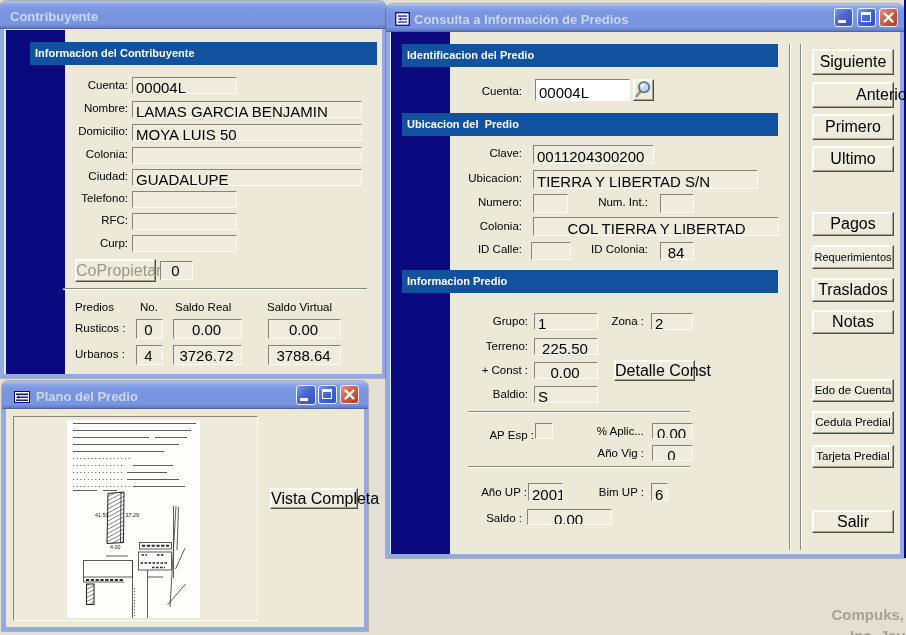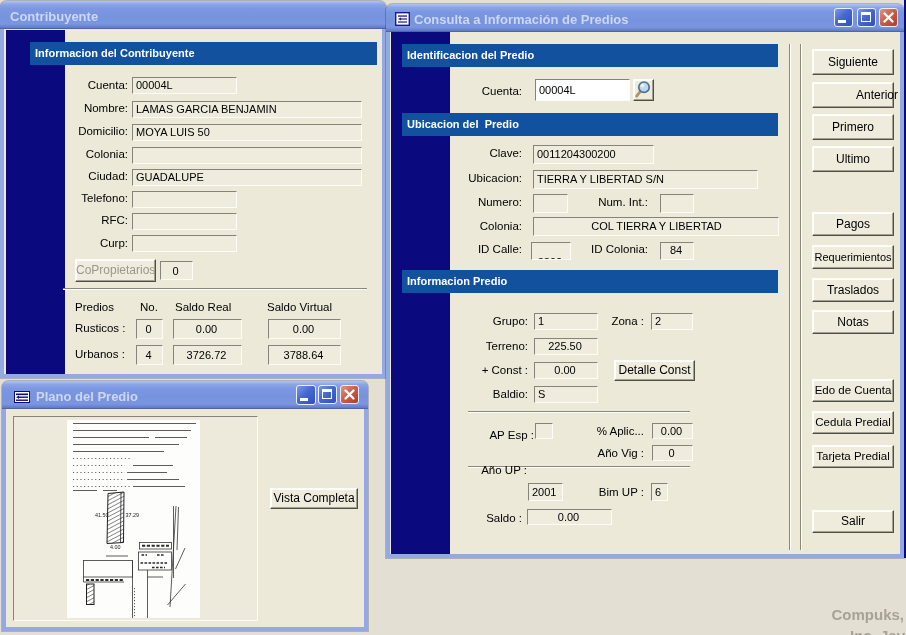--- a/index.html
+++ b/index.html
@@ -8,27 +8,27 @@
 .win{position:absolute;background:#94A9E2;border-radius:7px 7px 0 0;
  box-shadow:0 0 0 1px rgba(10,30,90,.25);}
 .tbar{position:absolute;left:0;top:0;right:0;height:28px;border-radius:7px 7px 0 0;
  background:linear-gradient(#B0C3F2 0%,#8CA5E8 12%,#7B97E2 28%,#7893DD 60%,#7B96E0 82%,#6781C9 93%,#5570BA 100%);box-shadow:inset 0 -1px 0 #4E66A8;}
 .wbody{position:absolute;left:4px;right:4px;top:28px;bottom:4px;background:#ECE9D8;overflow:hidden;}
 .ttl{position:absolute;font-size:13px;font-weight:bold;color:#CCD7F0;}
 .navy{position:absolute;background:#0A0A7E;}
 .hdr{position:absolute;background:#11519E;color:#FFFFFF;font-weight:bold;font-size:11px;}
 .hdr span{position:absolute;left:5px;top:5px;}
 .fld{position:absolute;background:#EFECDD;border:1px solid;border-color:#86847A #FDFCF7 #FDFCF7 #86847A;
- font-size:11px;color:#000;box-sizing:border-box;padding:1px 2px 0 3px;overflow:hidden;white-space:nowrap;}
+ font-size:15px;color:#000;box-sizing:border-box;padding:1px 2px 0 3px;overflow:hidden;white-space:nowrap;}
 .fw{background:#FFFFFF;}
 .fc{text-align:center;padding-left:0;}
 .lb{position:absolute;font-size:11.5px;color:#000;text-align:right;white-space:nowrap;}
 .btn{position:absolute;background:#EFECDE;white-space:nowrap;border:1px solid;border-color:#FDFDF8 #4F4F46 #4F4F46 #FDFDF8;
  box-shadow:inset -1px -1px 0 #A2A093,inset 1px 1px 0 #FFFFFF;
- font-size:12px;color:#000;text-align:center;box-sizing:border-box;font-family:"Liberation Sans",sans-serif;}
+ font-size:16px;color:#000;text-align:center;box-sizing:border-box;font-family:"Liberation Sans",sans-serif;}
 .tbtn{position:absolute;top:4px;width:19px;height:19px;border-radius:3px;border:1px solid #EAF0FB;
  background:linear-gradient(135deg,#7C97E8 0%,#4768D2 45%,#2E50BE 100%);box-sizing:border-box;}
 .tclose{background:linear-gradient(135deg,#E89180 0%,#CE604A 45%,#B03A24 100%);}
 .groove{position:absolute;height:0;border-top:1px solid #8A887A;border-bottom:1px solid #FFFFFF;}
 .vgroove{position:absolute;width:0;border-left:1px solid #8A887A;border-right:1px solid #FFFFFF;}
 .sunk{position:absolute;background:#EDEADB;border:1px solid;border-color:#86847A #FDFCF7 #FDFCF7 #86847A;box-sizing:border-box;}
 </style>
 </head>
 <body>
 <div style="position:absolute;left:904px;top:0;width:2px;height:558px;background:#0A0A7E;"></div>
@@ -248,21 +248,21 @@
 
  <div class="groove" style="left:82px;top:407px;width:222px;"></div>
  <div class="lb" style="left:78px;top:425px;width:70px;">AP Esp :</div>
  <div class="fld" style="left:149px;top:419px;width:18px;height:16px;"></div>
  <div class="lb" style="left:188px;top:421px;width:70px;">% Aplic...</div>
  <div class="fld fc" style="left:266px;top:419px;width:41px;height:16px;">0.00</div>
  <div class="lb" style="left:188px;top:443px;width:70px;">Año Vig :</div>
  <div class="fld fc" style="left:266px;top:441px;width:41px;height:16px;">0</div>
  <div class="groove" style="left:82px;top:462px;width:222px;"></div>
 
- <div class="lb" style="left:71px;top:460px;width:70px;">Año UP :</div>
+ <div class="lb" style="left:71px;top:482px;width:70px;">Año UP :</div>
  <div class="fld" style="left:142px;top:479px;width:35px;height:18px;padding-top:2px;">2001</div>
  <div class="lb" style="left:188px;top:482px;width:70px;">Bim UP :</div>
  <div class="fld" style="left:265px;top:479px;width:17px;height:18px;padding-top:2px;">6</div>
  <div class="lb" style="left:66px;top:508px;width:70px;">Saldo :</div>
  <div class="fld fc" style="left:141px;top:505px;width:85px;height:16px;">0.00</div>
 
  <div class="vgroove" style="left:403px;top:40px;height:506px;"></div>
  <div class="vgroove" style="left:414px;top:40px;height:506px;"></div>
 
  <div class="btn" style="left:426px;top:45px;width:82px;height:26px;line-height:24px;">Siguiente</div>

